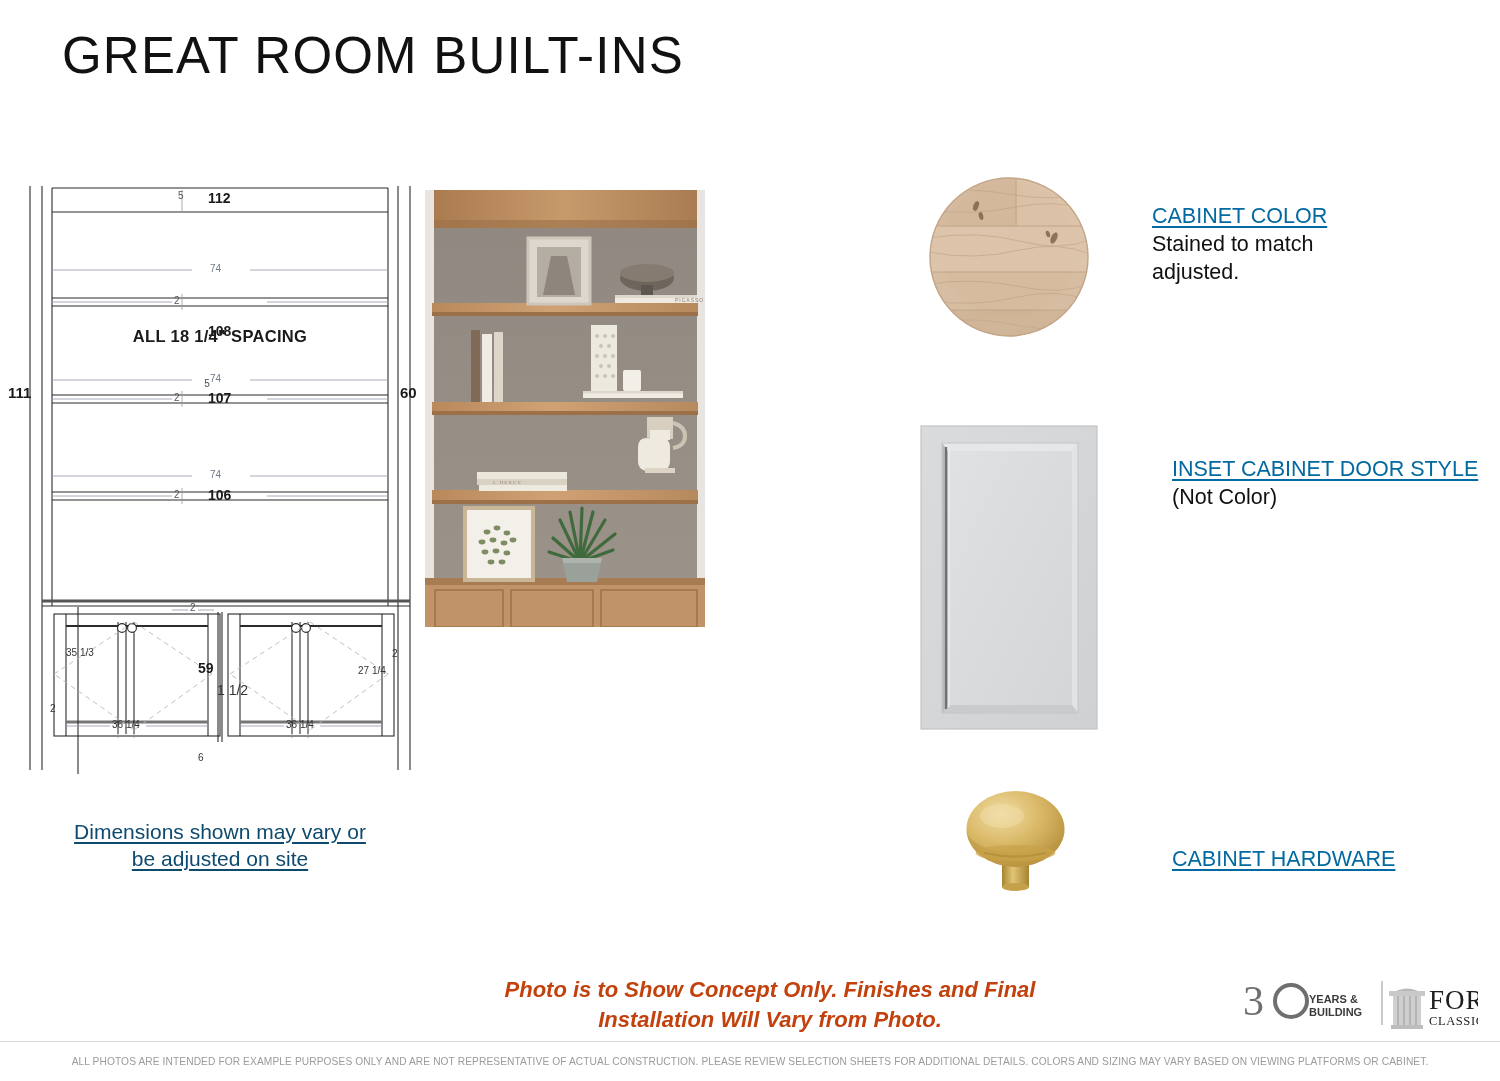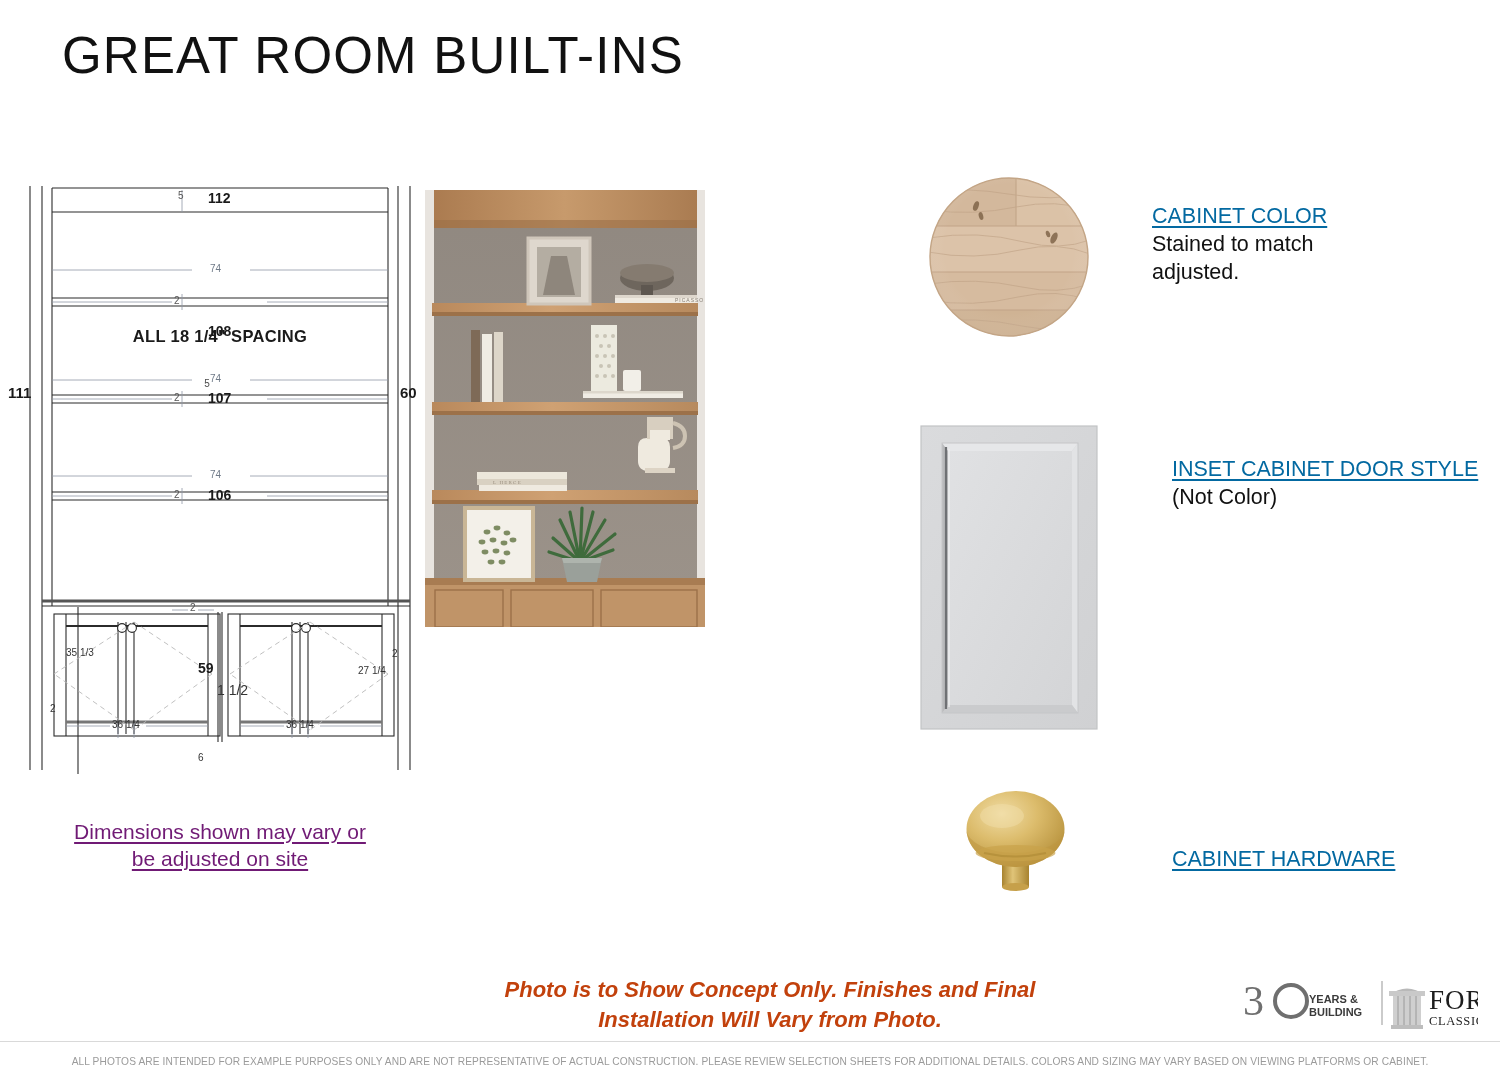--- a/index.html
+++ b/index.html
@@ -18,21 +18,21 @@
     font-size: 51px; font-weight: 400; letter-spacing: 1.2px;
     color: #111; white-space: nowrap;
   }
 
   
   .drawing { position: absolute; left: 22px; top: 182px; width: 396px; height: 592px; }
   .drawing svg { display: block; }
 
   .draw-caption {
     position: absolute; left: 20px; top: 818px; width: 400px;
-    text-align: center; font-size: 21px; line-height: 27px; color: #701a75;
+    text-align: center; font-size: 21px; line-height: 27px; color: #0c4a6e;
   }
   .draw-caption span { text-decoration: underline; text-underline-offset: 3px; }
 
   
   .photo {
     position: absolute; left: 425px; top: 190px; width: 280px; height: 437px;
     overflow: hidden; background: #8c8279;
   }
   .photo svg { display:block; }
 

